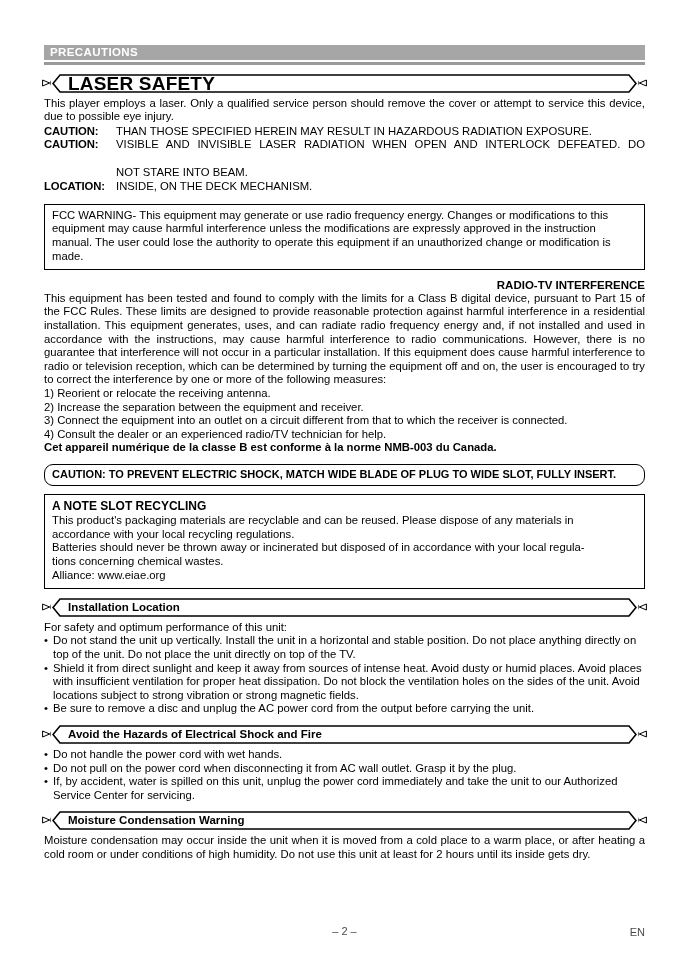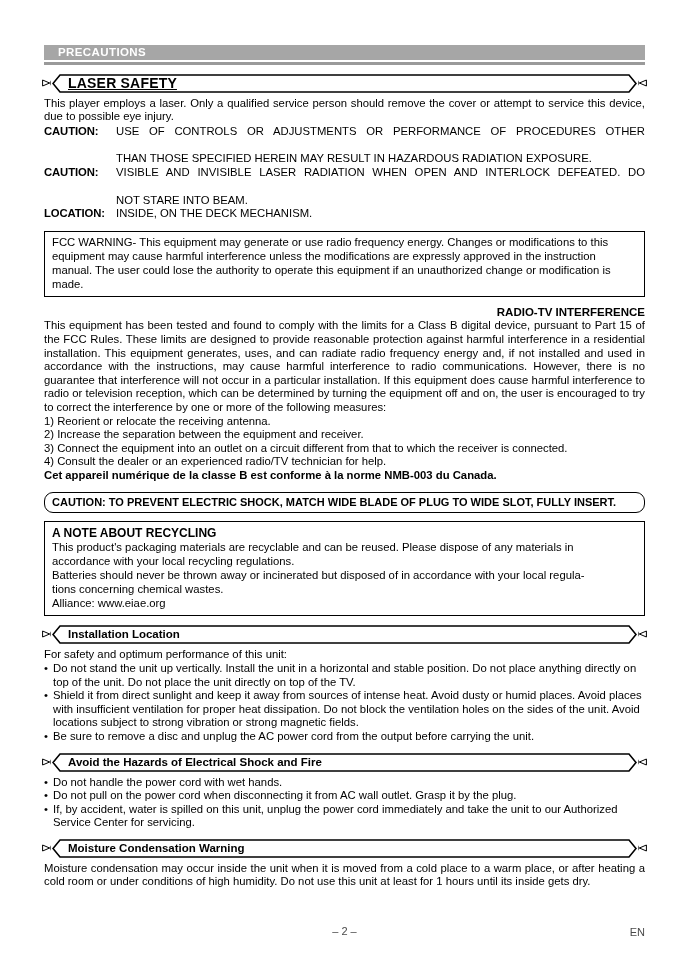--- a/index.html
+++ b/index.html
@@ -29,21 +29,21 @@
     height: 15px;
     background: #a6a6a6;
     display: flex;
     align-items: center;
   }
   .precautions-band .title {
     color: #ffffff;
     font-weight: bold;
     font-size: 11.5px;
     letter-spacing: 0.4px;
-    padding-left: 14px;
+    padding-left: 6px;
     line-height: 1;
   }
   .precautions-rule {
     height: 2.5px;
     background: #9a9a9a;
     margin-top: 2px;
   }
 
   
   .flag-heading {
@@ -76,23 +76,22 @@
     position: absolute;
     left: 24px;
     top: 0;
     height: 19px;
     line-height: 19px;
     font-weight: bold;
     font-size: 11.5px;
     white-space: nowrap;
   }
   .flag-heading.large .label {
-    font-size: 14px;
+    font-size: 19px;
     letter-spacing: 0.2px;
-    text-decoration: underline;
   }
 
   
   .body-text {
     font-size: 11.3px;
     line-height: 13.6px;
     text-align: justify;
     margin-top: 4px;
   }
   .body-text.nojust { text-align: left; }
@@ -229,21 +228,20 @@
     </svg>
     <span class="label">LASER SAFETY</span>
   </div>
 
   <div class="body-text">This player employs a laser. Only a qualified service person should remove the cover or attempt to service this device, due to possible eye injury.</div>
 
   <div class="deflist">
     <div class="defrow">
       <div class="term">CAUTION:</div>
       <div class="desc">
-        <span class="j">USE OF CONTROLS OR ADJUSTMENTS OR PERFORMANCE OF PROCEDURES OTHER</span>
         <span class="l">THAN THOSE SPECIFIED HEREIN MAY RESULT IN HAZARDOUS RADIATION EXPOSURE.</span>
       </div>
     </div>
     <div class="defrow">
       <div class="term">CAUTION:</div>
       <div class="desc">
         <span class="j">VISIBLE AND INVISIBLE LASER RADIATION WHEN OPEN AND INTERLOCK DEFEATED. DO</span>
         <span class="l">NOT STARE INTO BEAM.</span>
       </div>
     </div>
@@ -267,21 +265,21 @@
     <div class="para">3) Connect the equipment into an outlet on a circuit different from that to which the receiver is connected.</div>
     <div class="para">4) Consult the dealer or an experienced radio/TV technician for help.</div>
     <div class="para bold">Cet appareil numérique de la classe B est conforme à la norme NMB-003 du Canada.</div>
   </div>
 
   <div class="box oneline">
     <span>CAUTION: TO PREVENT ELECTRIC SHOCK, MATCH WIDE BLADE OF PLUG TO WIDE SLOT, FULLY INSERT.</span>
   </div>
 
   <div class="box recycle">
-    <div class="box-title">A NOTE ABOUT RECYCLING</div>
+    <div class="box-title">A NOTE SLOT RECYCLING</div>
     <span class="box-line">This product's packaging materials are recyclable and can be reused. Please dispose of any materials in</span>
     <span class="box-line">accordance with your local recycling regulations.</span>
     <span class="box-line">Batteries should never be thrown away or incinerated but disposed of in accordance with your local regula-</span>
     <span class="box-line">tions concerning chemical wastes.</span>
     <span class="box-line">Alliance: www.eiae.org</span>
   </div>
 
   <div class="flag-heading">
     <svg class="marker" viewBox="0 0 9 8">
       <path d="M0.6 1 L7.6 4 L0.6 7 Z" fill="none" stroke="#000" stroke-width="1"></path>
@@ -351,20 +349,20 @@
     <svg class="banner" viewBox="0 0 585 19" preserveAspectRatio="none">
       <path d="M8 1 L577 1 L584 9.5 L577 18 L8 18 L1 9.5 Z" fill="#ffffff" stroke="#000000" stroke-width="1.6" vector-effect="non-scaling-stroke"></path>
     </svg>
     <svg class="marker-r" viewBox="0 0 9 8">
       <path d="M8.4 1 L1.4 4 L8.4 7 Z" fill="none" stroke="#000" stroke-width="1"></path>
       <path d="M1.4 4 L0.4 1.2 L0.4 6.8 Z" fill="#000"></path>
     </svg>
     <span class="label">Moisture Condensation Warning</span>
   </div>
 
-  <div class="body-text">Moisture condensation may occur inside the unit when it is moved from a cold place to a warm place, or after heating a cold room or under conditions of high humidity. Do not use this unit at least for 1 hours until its inside gets dry.</div>
+  <div class="body-text">Moisture condensation may occur inside the unit when it is moved from a cold place to a warm place, or after heating a cold room or under conditions of high humidity. Do not use this unit at least for 2 hours until its inside gets dry.</div>
 
   <div class="footer">
     <span class="pageno">– 2 –</span>
     <span class="lang">EN</span>
   </div>
 
 </div>
 
 </body></html>

